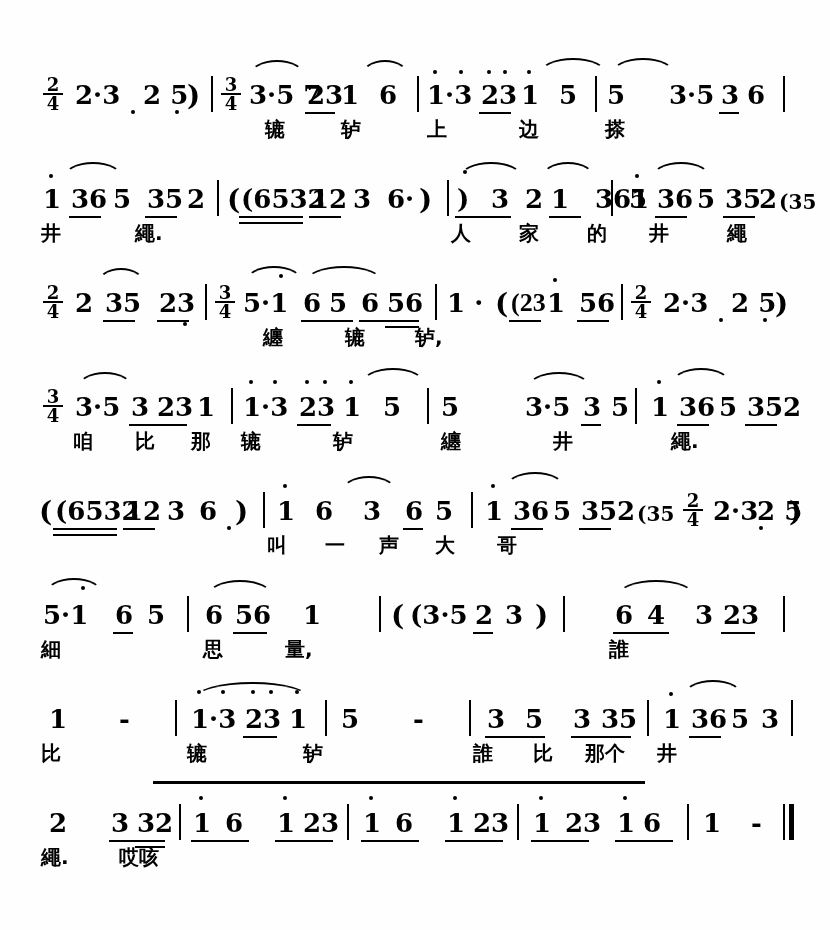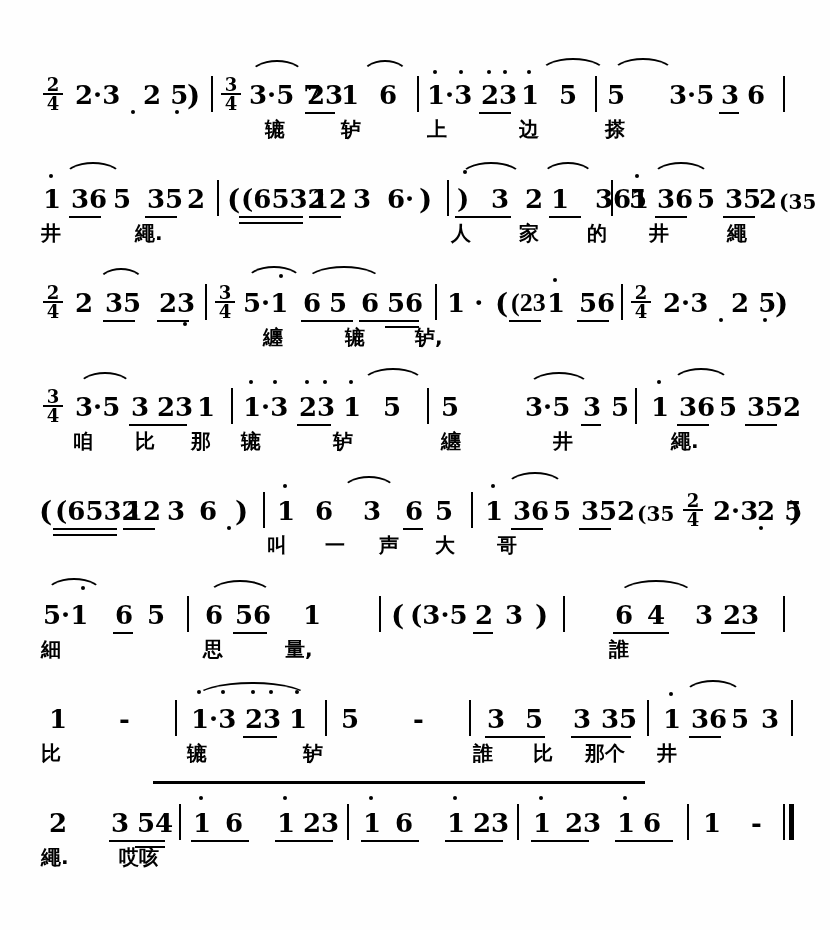--- a/index.html
+++ b/index.html
@@ -475,21 +475,21 @@
       <span class="lyr" style="left:498px;">比</span>
       <span class="lyr" style="left:550px;">那个</span>
       <span class="lyr" style="left:622px;">井</span>
     </div>
   </div>
 
   <div class="system" style="top:52px;">
     <div class="notes-row">
       <span class="tok" style="left:14px;">2</span>
       <span class="tok" style="left:76px;">3</span>
-      <span class="tok" style="left:102px;">54</span>
+      <span class="tok" style="left:102px;">32</span>
       <div class="beam" style="left:74px;bottom:0px;width:56px;"></div>
       <div class="beam" style="left:100px;bottom:-6px;width:30px;"></div>
       <div class="tie" style="left:118px;bottom:58px;width:492px;"></div>
       <div class="bar" style="left:144px;"></div>
       <span class="dot" style="left:164px;bottom:42px;"></span>
       <span class="tok" style="left:158px;">1</span>
       <span class="tok" style="left:190px;">6</span>
       <div class="beam" style="left:156px;bottom:0px;width:58px;"></div>
       <span class="dot" style="left:248px;bottom:42px;"></span>
       <span class="tok" style="left:242px;">1</span>

